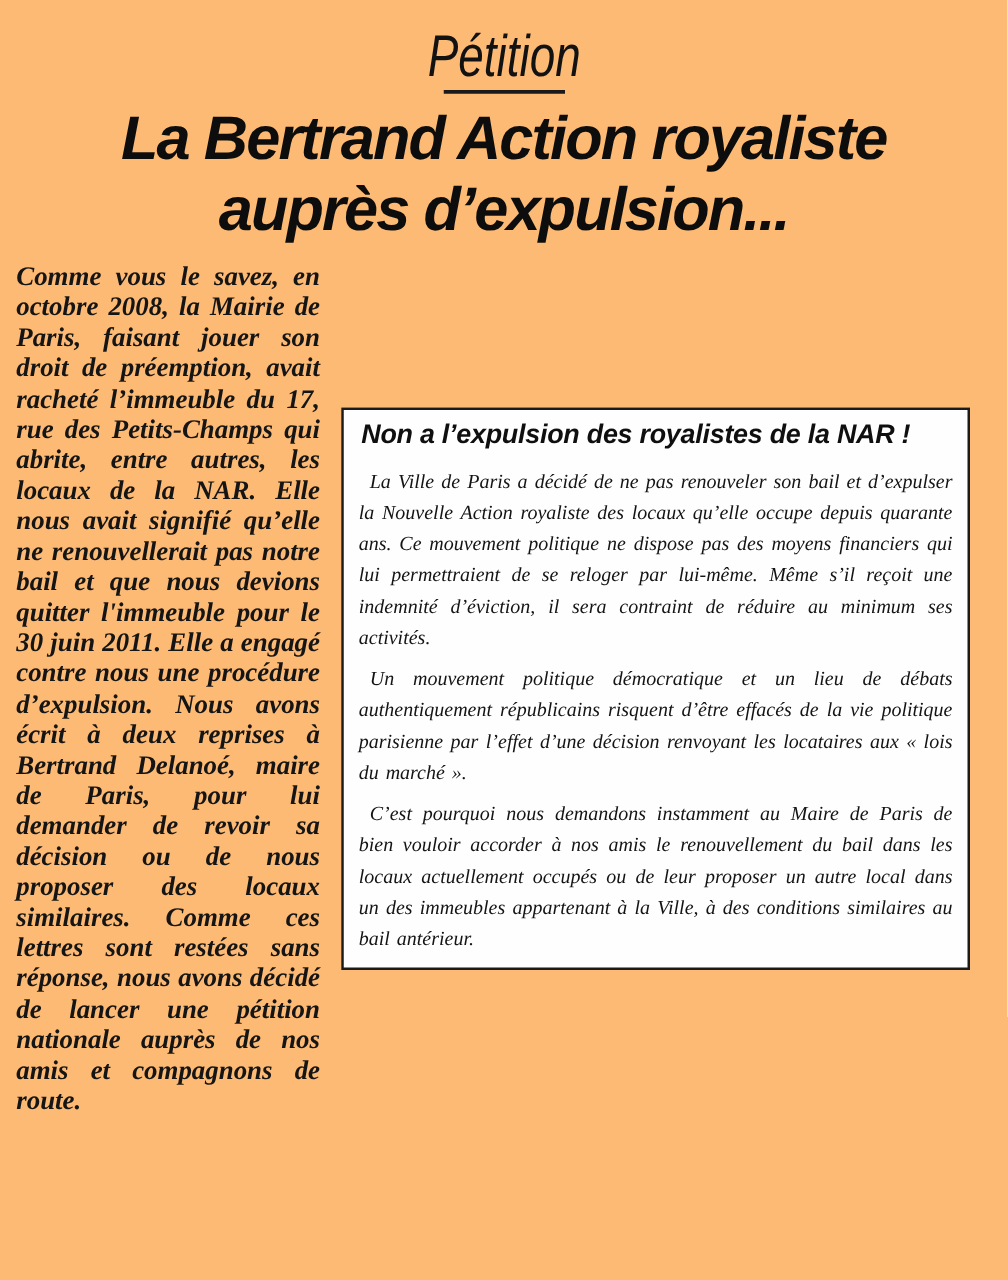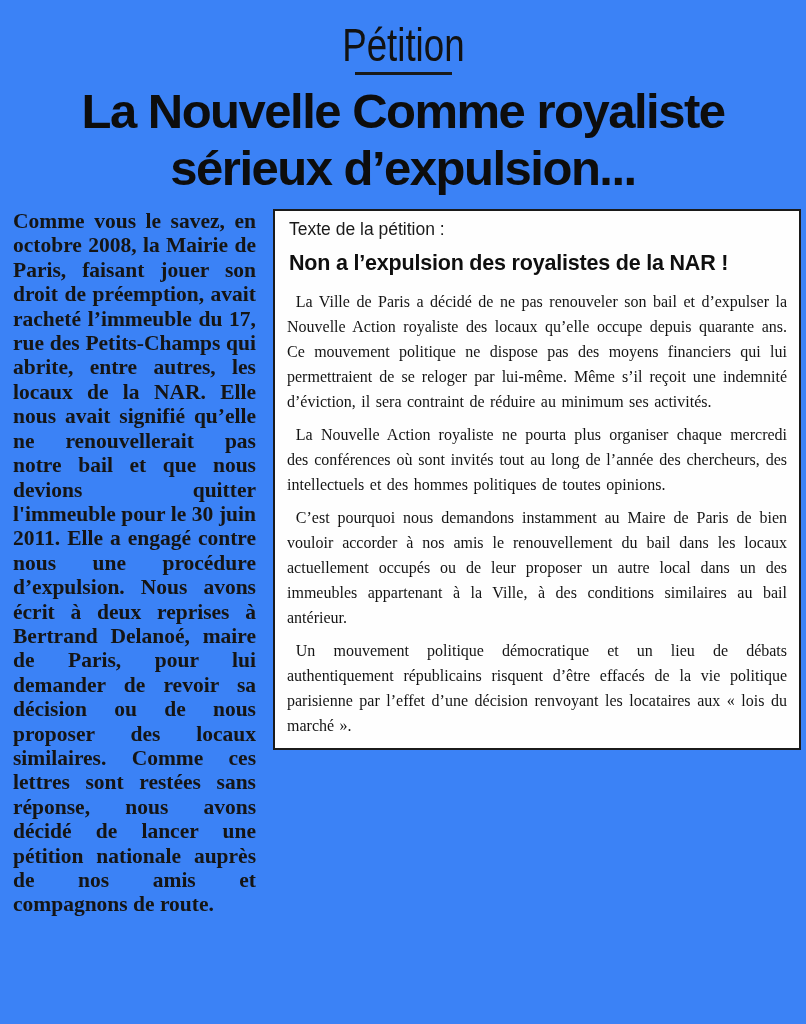--- a/index.html
+++ b/index.html
@@ -12,21 +12,22 @@
     height: 1024px;
     overflow: hidden;
     font-family: "Liberation Serif", serif;
     color: #141414;
     -webkit-font-smoothing: antialiased;
   }
   .page {
     width: 806px;
     height: 1024px;
     position: relative;
-    background: #3b82f6;
+    background: #fdba74;
+    font-style: italic;
   }
   
   .kicker-wrap {
     padding-top: 20px;
     text-align: center;
   }
   .kicker {
     display: inline-block;
     font-family: "Liberation Sans", sans-serif;
     font-weight: 500;
@@ -51,24 +52,24 @@
     font-weight: bold;
     font-size: 49px;
     line-height: 1.15;
     letter-spacing: -1.5px;
     color: #0d0d0d;
   }
   .headline .hl { display: block; }
   
   .content {
     display: flex;
-    align-items: flex-start;
+    align-items: center;
     margin-top: 13px;
     padding-left: 13px;
-    padding-right: 5px;
+    padding-right: 30px;
   }
   .left-col {
     flex: 0 0 243px;
     width: 243px;
     font-family: "Liberation Serif", serif;
     font-weight: bold;
     font-size: 21.5px;
     line-height: 24.4px;
     text-align: justify;
     color: #151515;
@@ -110,32 +111,30 @@
 <body>
 
 <div class="page">
 
   <div class="kicker-wrap">
     <div class="kicker">Pétition</div>
     <div class="kicker-underline"></div>
   </div>
 
   <h1 class="headline">
-    <span class="hl">La Nouvelle Comme royaliste</span>
-    <span class="hl">sérieux d’expulsion...</span>
+    <span class="hl">La Bertrand Action royaliste</span>
+    <span class="hl">auprès d’expulsion...</span>
   </h1>
 
   <div class="content">
 
     <div class="left-col">Comme vous le savez, en octobre 2008, la Mairie de Paris, faisant jouer son droit de préemption, avait racheté l’immeuble du 17, rue des Petits-Champs qui abrite, entre autres, les locaux de la NAR. Elle nous avait signifié qu’elle ne renouvellerait pas notre bail et que nous devions quitter l'immeuble pour le 30 juin 2011. Elle a engagé contre nous une procédure d’expulsion. Nous avons écrit à deux reprises à Bertrand Delanoé, maire de Paris, pour lui demander de revoir sa décision ou de nous proposer des locaux similaires. Comme ces lettres sont restées sans réponse, nous avons décidé de lancer une pétition nationale auprès de nos amis et compagnons de route.</div>
 
     <div class="box">
-      <div class="box-label">Texte de la pétition :</div>
       <div class="box-title">Non a l’expulsion des royalistes de la NAR !</div>
       <p class="bp">La Ville de Paris a décidé de ne pas renouveler son bail et d’expulser la Nouvelle Action royaliste des locaux qu’elle occupe depuis quarante ans. Ce mouvement politique ne dispose pas des moyens financiers qui lui permettraient de se reloger par lui-même. Même s’il reçoit une indemnité d’éviction, il sera contraint de réduire au minimum ses activités.</p>
-      <p class="bp">La Nouvelle Action royaliste ne pourta plus organiser chaque mercredi des conférences où sont invités tout au long de l’année des chercheurs, des intellectuels et des hommes politiques de toutes opinions.</p>
+      <p class="bp">Un mouvement politique démocratique et un lieu de débats authentiquement républicains risquent d’être effacés de la vie politique parisienne par l’effet d’une décision renvoyant les locataires aux « lois du marché ».</p>
       <p class="bp">C’est pourquoi nous demandons instamment au Maire de Paris de bien vouloir accorder à nos amis le renouvellement du bail dans les locaux actuellement occupés ou de leur proposer un autre local dans un des immeubles appartenant à la Ville, à des conditions similaires au bail antérieur.</p>
-      <p class="bp">Un mouvement politique démocratique et un lieu de débats authentiquement républicains risquent d’être effacés de la vie politique parisienne par l’effet d’une décision renvoyant les locataires aux « lois du marché ».</p>
     </div>
 
   </div>
 
 </div>
 
 </body></html>

